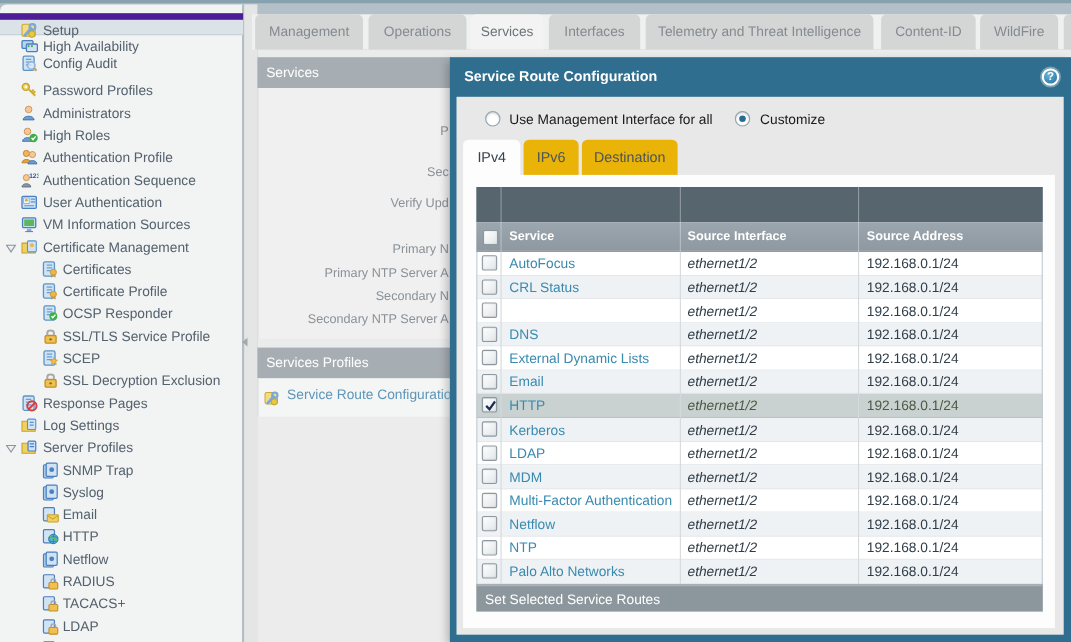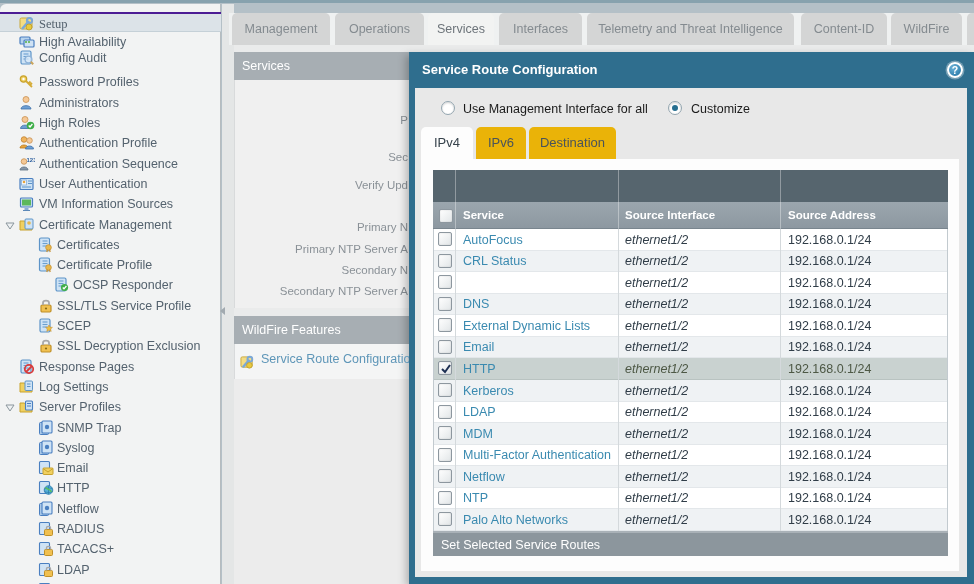--- a/index.html
+++ b/index.html
@@ -13,21 +13,21 @@
 #contentbg { left:234px; top:45px; width:740px; height:539px; background:#eaebeb; }
 
 .tab { position:absolute; top:13px; height:32px; background:#d4d5d5; border-radius:5px 5px 0 0; color:#848b90; font-size:12.5px; text-align:center; line-height:32px; }
 .tab.active { background:#f2f3f2; color:#6d747a; }
 
 .nav { position:absolute; left:0; width:221px; height:20px; color:#54626e; font-size:12.5px; line-height:20px; white-space:nowrap; }
 .nav .ic { position:absolute; left:19px; top:2px; width:16px; height:16px; }
 .nav.child .ic { left:38px; }
 .nav .tx { position:absolute; left:39px; top:0; }
 .nav.child .tx { left:57px; }
-.nav.sel { background:#dce3e8; border-top:2px solid #4c1d95; border-bottom:1px solid #c5d0d7;font-family:Liberation Serif, serif; }
+.nav.sel { background:#dce3e8; border-top:6px solid #4c1d95; border-bottom:1px solid #c5d0d7; }
 .exp { position:absolute; left:5px; width:10px; height:10px; }
 
 .phead { position:absolute; left:234px; width:176px; height:28px; background:#a7aeb3; color:#fff; font-size:12.5px; line-height:28px; padding-left:8px; }
 #svcbody { left:234px; top:80px; width:175px; height:228px; background:#f0f0f0; border-left:1px solid #d8dadb; }
 .flabel { position:absolute; right:1px; color:#8a9197; font-size:11.5px; white-space:nowrap; }
 #sfbody { left:234px; top:344px; width:175px; height:35px; background:#f4f5f5; border-left:1px solid #d8dadb; }
 #sfrest { left:234px; top:379px; width:175px; height:205px; background:#ececec; }
 
 #modal { left:409px; top:52px; width:565px; height:532px; background:#2f6e8e; box-shadow:-3px 3px 8px rgba(0,0,0,0.25); }
 #mtitle { left:422px; top:53px; width:400px; height:34px; color:#fff; font-size:13px; font-weight:bold; line-height:34px; }
@@ -188,21 +188,21 @@
       <svg class="ic" viewBox="0 0 16 16">
         <rect x="1.5" y="1" width="10" height="13" rx="1.5" fill="#cfe3f5" stroke="#5d94c8" stroke-width="1.2"></rect>
         <line x1="4.5" y1="4" x2="9.5" y2="4" stroke="#6b9fd0" stroke-width="1.1"></line>
         <line x1="4.5" y1="6.5" x2="9.5" y2="6.5" stroke="#6b9fd0" stroke-width="1.1"></line>
         <line x1="4.5" y1="9" x2="9.5" y2="9" stroke="#6b9fd0" stroke-width="1.1"></line>
         <circle cx="10.5" cy="10.5" r="2.8" fill="#e8b84c" stroke="#c89232" stroke-width="0.8"></circle>
         <path d="M9.5 12.5 L8.8 15 M11.5 12.5 L12.2 15" stroke="#c89232" stroke-width="1.2"></path>
       </svg>
       <div class="tx">Certificate Profile</div>
     </div>
-    <div class="nav child" style="top:275px;margin-left:16px;">
+    <div class="nav child" style="top:275px;">
       <svg class="ic" viewBox="0 0 16 16">
         <rect x="2" y="1" width="10" height="13" rx="1.5" fill="#cfe3f5" stroke="#5d94c8" stroke-width="1.2"></rect>
         <line x1="4.5" y1="4" x2="9.5" y2="4" stroke="#6b9fd0" stroke-width="1.1"></line>
         <line x1="4.5" y1="6.5" x2="9.5" y2="6.5" stroke="#6b9fd0" stroke-width="1.1"></line>
         <line x1="4.5" y1="9" x2="9.5" y2="9" stroke="#6b9fd0" stroke-width="1.1"></line>
         <circle cx="10.5" cy="10.5" r="3.6" fill="#3fae49"></circle>
         <path d="M8.8 10.5 L10 11.8 L12.4 9" stroke="#fff" stroke-width="1.3" fill="none"></path>
       </svg>
       <div class="tx">OCSP Responder</div>
     </div>
@@ -342,21 +342,21 @@
 <div class="phead abs" style="top:52px;">Services</div>
 <div id="svcbody" class="abs">
   <div class="flabel" style="top:34px;">P</div>
   <div class="flabel" style="top:71px;">Sec</div>
   <div class="flabel" style="top:99px;">Verify Upd</div>
   <div class="flabel" style="top:141px;">Primary N</div>
   <div class="flabel" style="top:163px;">Primary NTP Server A</div>
   <div class="flabel" style="top:184px;">Secondary N</div>
   <div class="flabel" style="top:205px;">Secondary NTP Server A</div>
 </div>
-<div class="phead abs" style="top:316px;">WildFire Features</div>
+<div class="phead abs" style="top:316px;">Services Profiles</div>
 <div id="sfbody" class="abs"></div>
 <div id="sfrest" class="abs"></div>
 
 <div id="modal" class="abs"></div>
 <div id="mbody" class="abs"></div>
 <div id="mtitle" class="abs">Service Route Configuration</div>
 
 <div class="radio" style="left:441px;top:101px;"></div>
 <div class="rlabel" style="left:463px;top:102px;">Use Management Interface for all</div>
 <div class="radio" style="left:668px;top:101px;">

